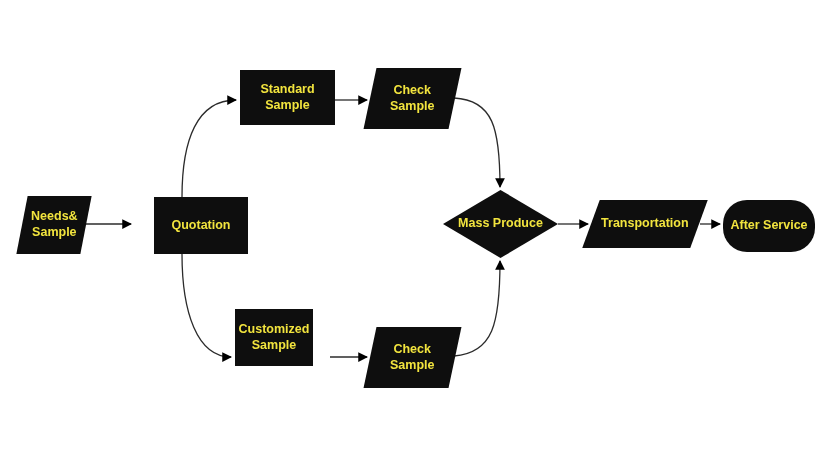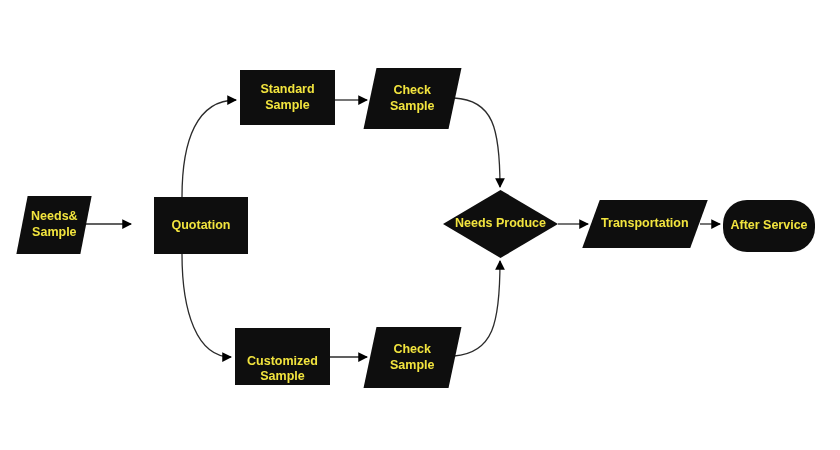--- a/index.html
+++ b/index.html
@@ -32,21 +32,21 @@
   .para-wide{transform:skewX(-20deg);}
   .para-wide .lbl{transform:skewX(20deg);}
   .diamond{clip-path:polygon(50% 0,100% 50%,50% 100%,0 50%);}
   .stadium{border-radius:24px;}
 
   
   .n-needs        {left:22px;  top:196px; width:64px;  height:58px;}
   .n-quotation    {left:135px; top:197px; width:94px;  height:57px;margin-left:19px;}
   .n-standard     {left:240px; top:70px;  width:95px;  height:55px;}
   .n-check-top    {left:370px; top:68px;  width:85px;  height:61px;}
-  .n-customized   {left:235px; top:328px; width:95px;  height:57px;align-items:flex-end;}
+  .n-customized   {left:235px; top:309px; width:78px;  height:57px;}
   .n-check-bottom {left:370px; top:327px; width:85px;  height:61px;}
   .n-mass         {left:443px; top:190px; width:115px; height:68px; font-size:12.5px;}
   .n-transport    {left:591px; top:200px; width:108px; height:48px;}
   .n-after        {left:723px; top:200px; width:92px;  height:52px;}
 </style>
 </head>
 <body>
 
 <div class="canvas">
 
@@ -92,21 +92,21 @@
     <span class="lbl">Customized
 Sample</span>
   </div>
 
   <div class="node para n-check-bottom">
     <span class="lbl">Check
 Sample</span>
   </div>
 
   <div class="node diamond n-mass">
-    <span class="lbl">Needs Produce</span>
+    <span class="lbl">Mass Produce</span>
   </div>
 
   <div class="node para-wide n-transport">
     <span class="lbl">Transportation</span>
   </div>
 
   <div class="node stadium n-after">
     <span class="lbl">After Service</span>
   </div>
 

